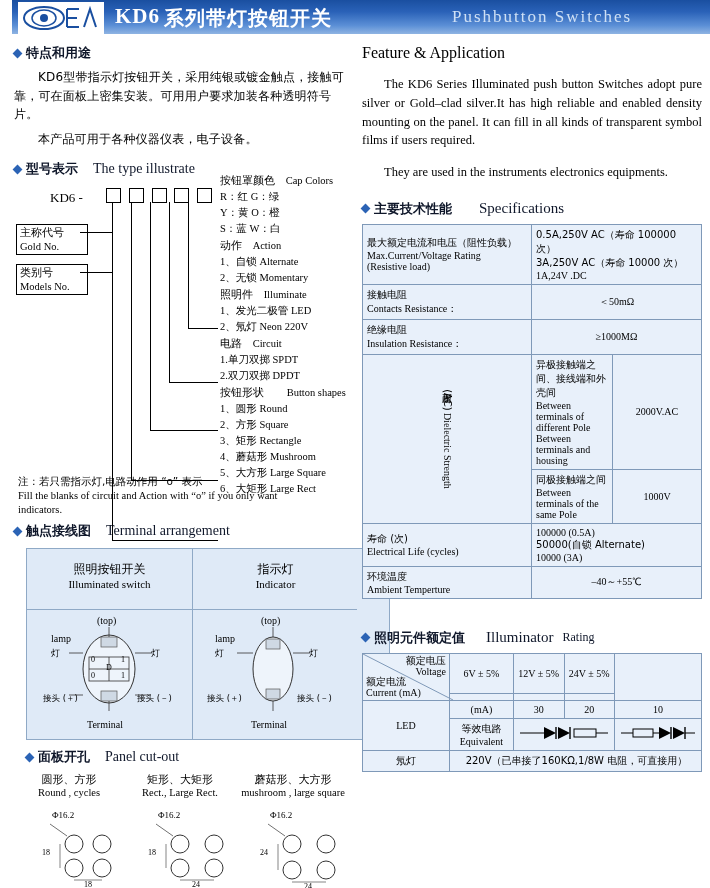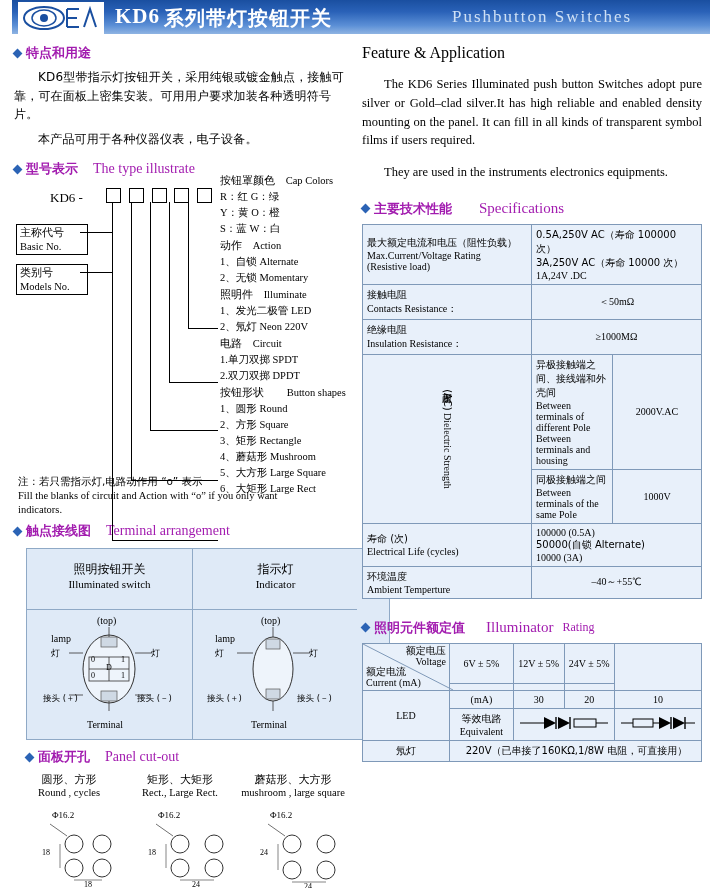--- a/index.html
+++ b/index.html
@@ -34,21 +34,21 @@
     font-family:"DejaVu Sans",sans-serif;letter-spacing:1px;
   }
   .hdr-en{
     position:absolute;left:440px;top:7px;
     color:#cfe0f5;font-size:17px;
     font-family:"Liberation Serif",serif;letter-spacing:2px;
   }
   
   .sec-title{
     font-family:"DejaVu Sans",sans-serif;
-    font-size:13px;font-weight:bold;color:#a21caf;
+    font-size:13px;font-weight:bold;color:#0f172a;
     display:flex;align-items:center;gap:5px;
   }
   .diamond{
     width:7px;height:7px;background:#2b63b5;
     transform:rotate(45deg);display:inline-block;
   }
   .sec-title .en{
     font-family:"Liberation Serif",serif;
     font-size:14px;font-weight:normal;margin-left:10px;
   }
@@ -152,21 +152,21 @@
     <div class="vline" style="left:174px;top:20px;height:126px;"></div>
 
     <div class="hline" style="left:174px;top:146px;width:30px;"></div>
     <div class="hline" style="left:155px;top:200px;width:49px;"></div>
     <div class="hline" style="left:136px;top:248px;width:68px;"></div>
     <div class="hline" style="left:117px;top:298px;width:87px;"></div>
     <div class="hline" style="left:98px;top:358px;width:106px;"></div>
 
     <div class="lbl boxed" style="left:2px;top:42px;width:64px;">
       <div class="cn">主称代号</div>
-      <div class="en">Basic No.</div>
+      <div class="en">Gold No.</div>
     </div>
     <div class="lbl boxed" style="left:2px;top:82px;width:64px;">
       <div class="cn">类别号</div>
       <div class="en">Models No.</div>
     </div>
     <div class="hline" style="left:66px;top:50px;width:32px;"></div>
     <div class="hline" style="left:66px;top:90px;width:32px;"></div>
     <div class="vline" style="left:98px;top:50px;height:40px;"></div>
 
     <div class="lbl" style="left:206px;top:-8px;">
@@ -434,21 +434,21 @@
     <tr>
       <td>
         <div class="cn">环境温度</div>
         <div class="en">Ambient Temperture</div>
       </td>
       <td style="text-align:center;">–40～+55℃</td>
     </tr>
   </tbody>
     </table>
 
-  <div class="sec-title" style="margin-top:20px;">
+  <div class="sec-title" style="margin-top:30px;">
     <span class="diamond"></span>
     <span class="cn">照明元件额定值</span>
     <span class="en" style="margin-left:16px;font-size:15px;">Illuminator</span>
     <span class="en" style="font-size:12px;margin-left:4px;">Rating</span>
   </div>
 
   <table class="rate-table" style="margin-top:6px;">
     <tbody>
         <tr>
       <td rowspan="2" style="width:90px;position:relative;height:46px;padding:0;">

